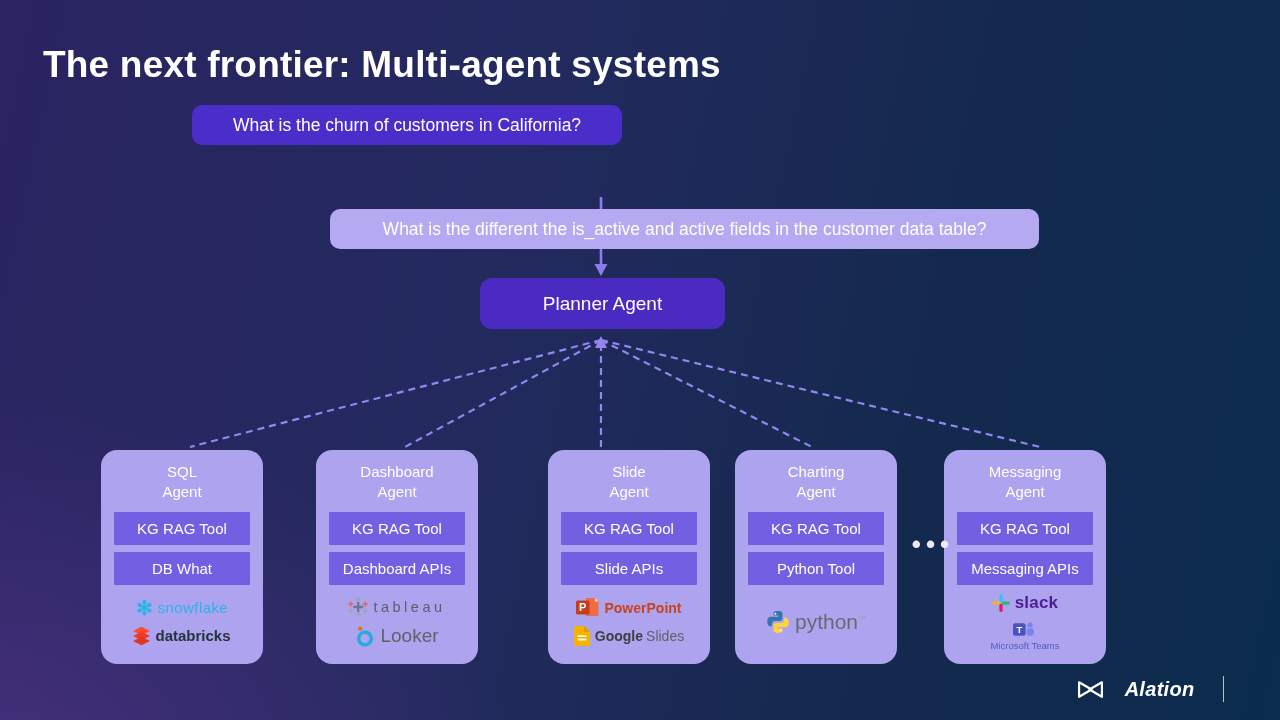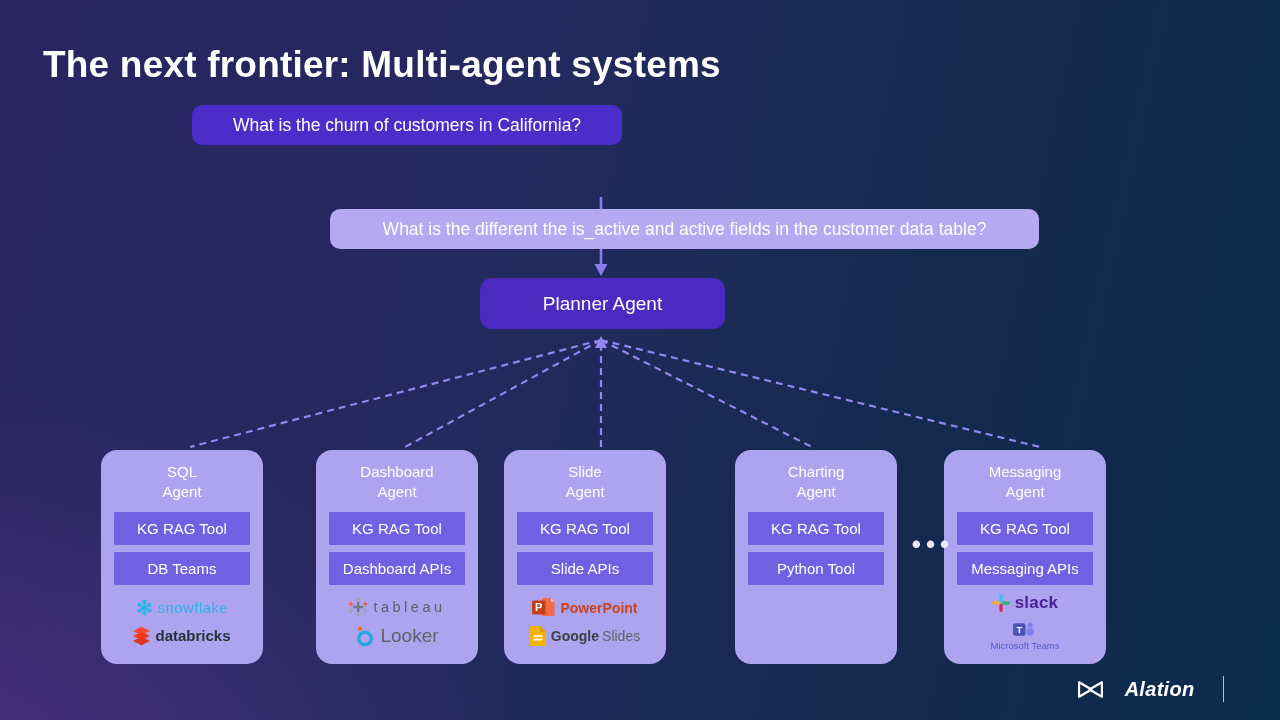--- a/index.html
+++ b/index.html
@@ -27,21 +27,21 @@
   .planner{
     position:absolute; left:480px; top:278px; width:245px; height:51px; z-index:2;
     background:#4a2ac1; border-radius:12px; display:flex; align-items:center; justify-content:center;
     color:#ffffff; font-size:19px; font-weight:500;
   }
   .card{
     position:absolute; top:450px; width:162px; height:214px; z-index:2;
     background:#aea3ee; border-radius:16px;
     display:flex; flex-direction:column; align-items:center;
   }
-  .c1{left:101px}.c2{left:316px}.c3{left:504px}.c4{left:735px}.c5{left:944px}
+  .c1{left:101px}.c2{left:316px}.c3{left:548px}.c4{left:735px}.c5{left:944px}
   .card-title{
     margin-top:12px; color:#ffffff; font-size:15px; font-weight:500;
     line-height:1.35; text-align:center; white-space:pre-line;
   }
   .chip{
     width:136px; height:33px; margin-top:7px; background:#7160e2; border-radius:1px;
     display:flex; align-items:center; justify-content:center;
     color:#ffffff; font-size:15px;
   }
   .chip.first{ margin-top:9px; }
@@ -91,21 +91,21 @@
 
   <div class="bubble b1">What is the churn of customers in California?</div>
   <div class="bubble b3">What is the different the is_active and active fields in the customer data table?</div>
 
   <div class="planner">Planner Agent</div>
 
   <div class="card c1">
     <div class="card-title">SQL
 Agent</div>
     <div class="chip first">KG RAG Tool</div>
-    <div class="chip">DB Teams</div>
+    <div class="chip">DB What</div>
     <div class="logos">
       <div class="logo-row">
         <span class="snowflake-glyph">✻</span>
         <span class="snowflake-word">snowflake</span>
       </div>
       <div class="logo-row">
         <svg width="17" height="20" viewBox="0 0 20 22">
           <path d="M10 0 L20 5 L10 10 L0 5 Z" fill="#ff4a2e"></path>
           <path d="M10 6 L20 11 L10 16 L0 11 Z" fill="#f03a22"></path>
           <path d="M10 12 L20 17 L10 22 L0 17 Z" fill="#e0351e"></path>
@@ -175,20 +175,31 @@
         <span><span class="gslides-word1">Google</span><span class="gslides-word2">Slides</span></span>
       </div>
     </div>
   </div>
 
   <div class="card c4">
     <div class="card-title">Charting
 Agent</div>
     <div class="chip first">KG RAG Tool</div>
     <div class="chip">Python Tool</div>
+    <div class="logos">
+      <div class="logo-row">
+        <svg width="24" height="24" viewBox="0 0 22 22">
+          <path d="M11 1 c-4.5 0 -4.2 2 -4.2 2 v2.1 h4.3 v1 H4.3 c0 0 -3.1 -.3 -3.1 4.4 0 4.7 2.7 4.5 2.7 4.5 h1.6 v-2.2 c0 0 -.1 -2.7 2.7 -2.7 h4.3 c0 0 2.6 0 2.6 -2.5 V3.1 C15.1 3.1 15.5 1 11 1 Z" fill="#3776ab"></path>
+          <circle cx="8.6" cy="3.4" r=".9" fill="#ffffff"></circle>
+          <path d="M11 21 c4.5 0 4.2 -2 4.2 -2 v-2.1 h-4.3 v-1 h6.8 c0 0 3.1 .3 3.1 -4.4 0 -4.7 -2.7 -4.5 -2.7 -4.5 h-1.6 v2.2 c0 0 .1 2.7 -2.7 2.7 H9.5 c0 0 -2.6 0 -2.6 2.5 v4.5 C6.9 18.9 6.5 21 11 21 Z" fill="#ffd43b"></path>
+          <circle cx="13.4" cy="18.6" r=".9" fill="#ffffff"></circle>
+        </svg>
+        <span class="python-word"><span>python</span><span class="python-tm">™</span></span>
+      </div>
+    </div>
   </div>
 
   <div class="card c5">
     <div class="card-title">Messaging
 Agent</div>
     <div class="chip first">KG RAG Tool</div>
     <div class="chip">Messaging APIs</div>
     <div class="logos">
       <div class="logo-row">
         <svg width="18" height="18" viewBox="0 0 18 18">

